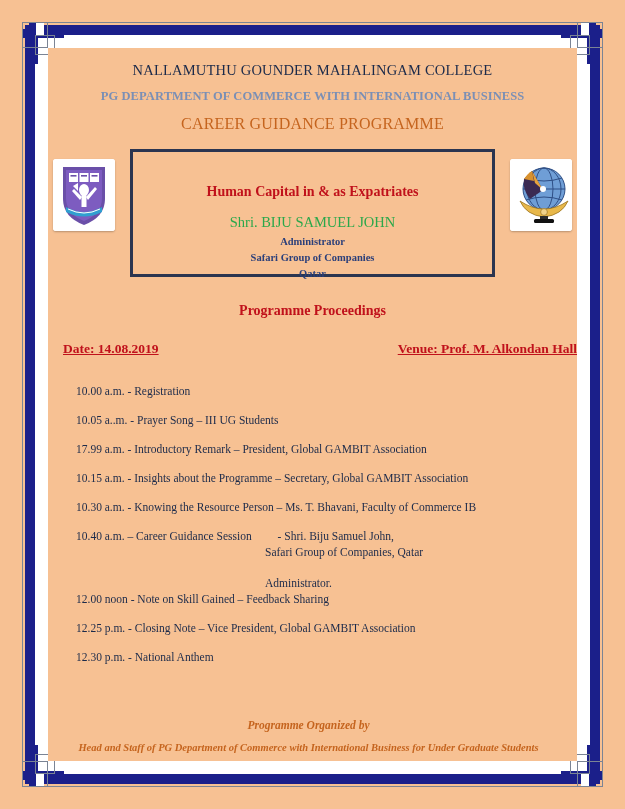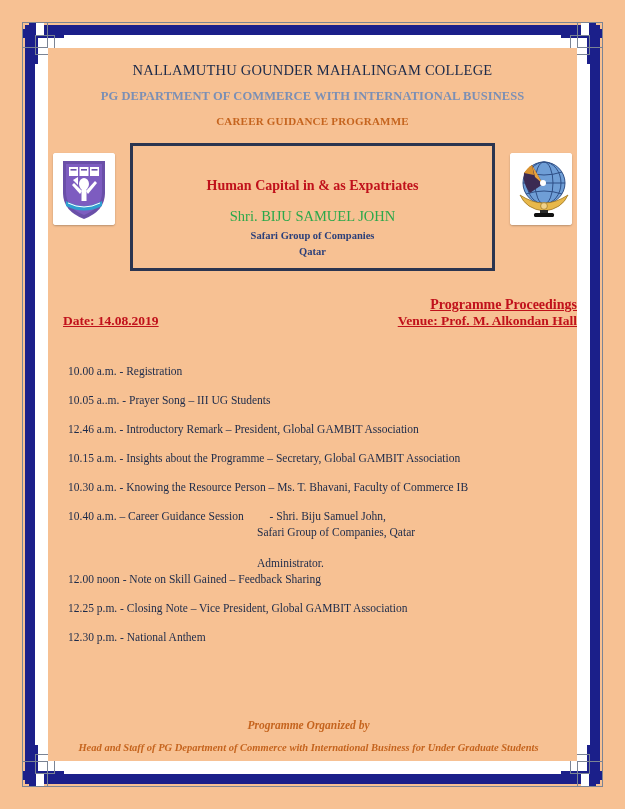--- a/index.html
+++ b/index.html
@@ -107,22 +107,22 @@
     letter-spacing: 0.2px;
   }
   .title-dept {
     font-size: 12.5px;
     font-weight: bold;
     color: #7b8fb5;
     margin-top: 10px;
     letter-spacing: 0.1px;
   }
   .title-prog {
-    font-size: 11px;
-    font-weight: bold;
+    font-size: 16px;
+    font-weight: normal;
     color: #c5641e;
     margin-top: 11px;
     letter-spacing: 0.2px;
   }
 
   
   .hero {
     position: relative;
     margin-top: 16px;
     height: 128px;
@@ -166,45 +166,45 @@
   .speaker-role,
   .speaker-org,
   .speaker-place {
     font-size: 10.5px;
     font-weight: bold;
     color: #2b3f7a;
     margin-top: 5px;
   }
 
   .proceedings {
-    text-align: right;
+    text-align: center;
     margin-top: 26px;
     font-size: 14px;
     font-weight: bold;
     color: #c0111b;
-    text-decoration: underline;
   }
 
   .datevenue {
     position: relative;
+    margin-top: 22px;
     height: 20px;
   }
   .date-label, .venue-label {
     position: absolute;
     font-size: 13.5px;
     font-weight: bold;
     color: #c0111b;
     text-decoration: underline;
   }
   .date-label { left: 15px; }
   .venue-label { right: 0; }
 
   .schedule {
-    margin-top: 32px;
-    padding-left: 20px;
+    margin-top: 24px;
+    padding-left: 28px;
   }
   .sched-row {
     font-size: 11.5px;
     color: #1b2a4a;
     margin-bottom: 17px;
     white-space: pre;
   }
   .sched-row.sub {
     margin-bottom: 4px;
     padding-left: 189px;
@@ -297,20 +297,21 @@
         <path d="M29 38 L21 30 L19 32 L27 41 Z" fill="#ffffff"></path>
         <path d="M20 27 l5 -3 l0 8 Z" fill="#ffffff"></path>
         <path d="M13 48 Q31 58 49 48 L49 53 Q31 62 13 53 Z" fill="#2f9fd0"></path>
         <path d="M15 50 Q31 58 47 50" stroke="#ffffff" stroke-width="1" fill="none"></path>
       </svg>
     </div>
 
     <div class="speaker-box">
       <div class="talk-title">Human Capital in &amp; as Expatriates</div>
       <div class="speaker-name">Shri. BIJU SAMUEL JOHN</div>
+      <div class="speaker-role">Administrator</div>
       <div class="speaker-org">Safari Group of Companies</div>
       <div class="speaker-place">Qatar</div>
     </div>
 
     <div class="logo right">
       <svg viewBox="0 0 62 72">
         <rect x="0" y="0" width="62" height="72" fill="#ffffff"></rect>
         <circle cx="34" cy="30" r="21" fill="#6f9ed6"></circle>
         <g stroke="#2f4f86" stroke-width="1" fill="none">
           <ellipse cx="34" cy="30" rx="21" ry="21"></ellipse>
@@ -336,21 +337,21 @@
   <div class="proceedings">Programme Proceedings</div>
 
   <div class="datevenue">
     <div class="date-label">Date: 14.08.2019</div>
     <div class="venue-label">Venue: Prof. M. Alkondan Hall</div>
   </div>
 
   <div class="schedule">
     <div class="sched-row">10.00 a.m. - Registration</div>
     <div class="sched-row">10.05 a..m. - Prayer Song – III UG Students</div>
-    <div class="sched-row">12.46 a.m. - Introductory Remark – President, Global GAMBIT Association</div>
+    <div class="sched-row">17.99 a.m. - Introductory Remark – President, Global GAMBIT Association</div>
     <div class="sched-row">10.15 a.m. - Insights about the Programme – Secretary, Global GAMBIT Association</div>
     <div class="sched-row">10.30 a.m. - Knowing the Resource Person – Ms. T. Bhavani, Faculty of Commerce IB</div>
     <div class="sched-row sub-first">10.40 a.m. – Career Guidance Session         - Shri. Biju Samuel John,</div>
     <div class="sched-row sub gap-after">Safari Group of Companies, Qatar</div>
     <div class="sched-row sub">Administrator.</div>
     <div class="sched-row">12.00 noon - Note on Skill Gained – Feedback Sharing</div>
     <div class="sched-row">12.25 p.m. - Closing Note – Vice President, Global GAMBIT Association</div>
     <div class="sched-row">12.30 p.m. - National Anthem</div>
   </div>
 

